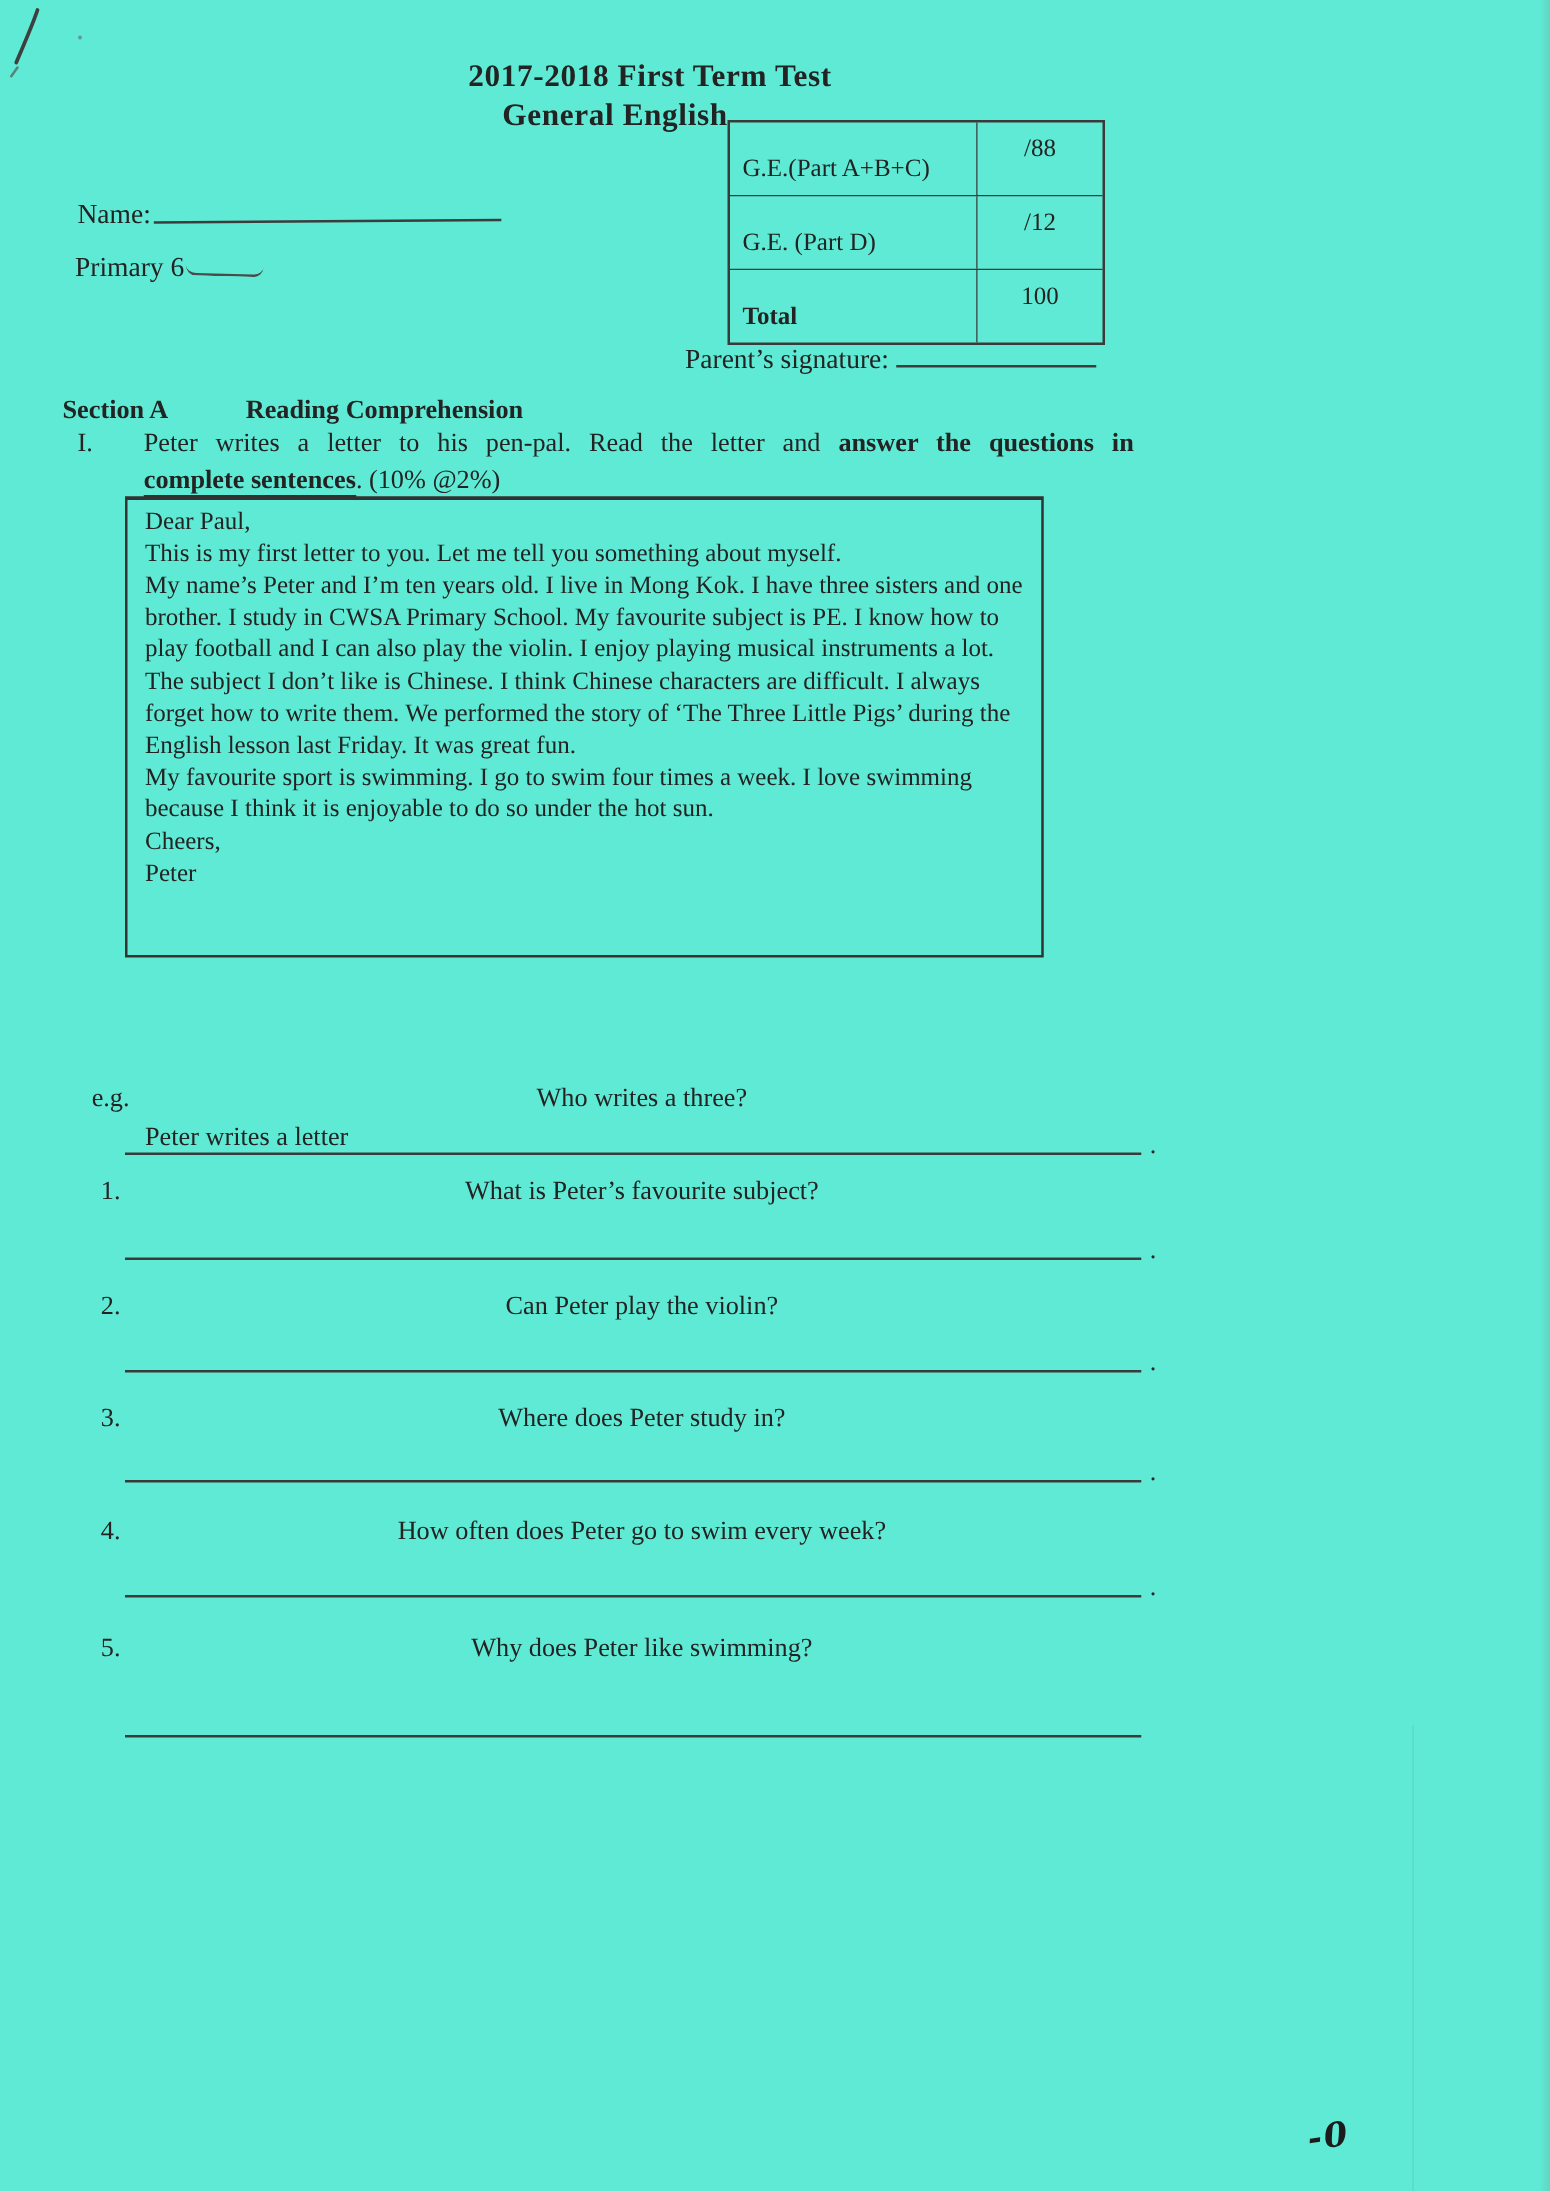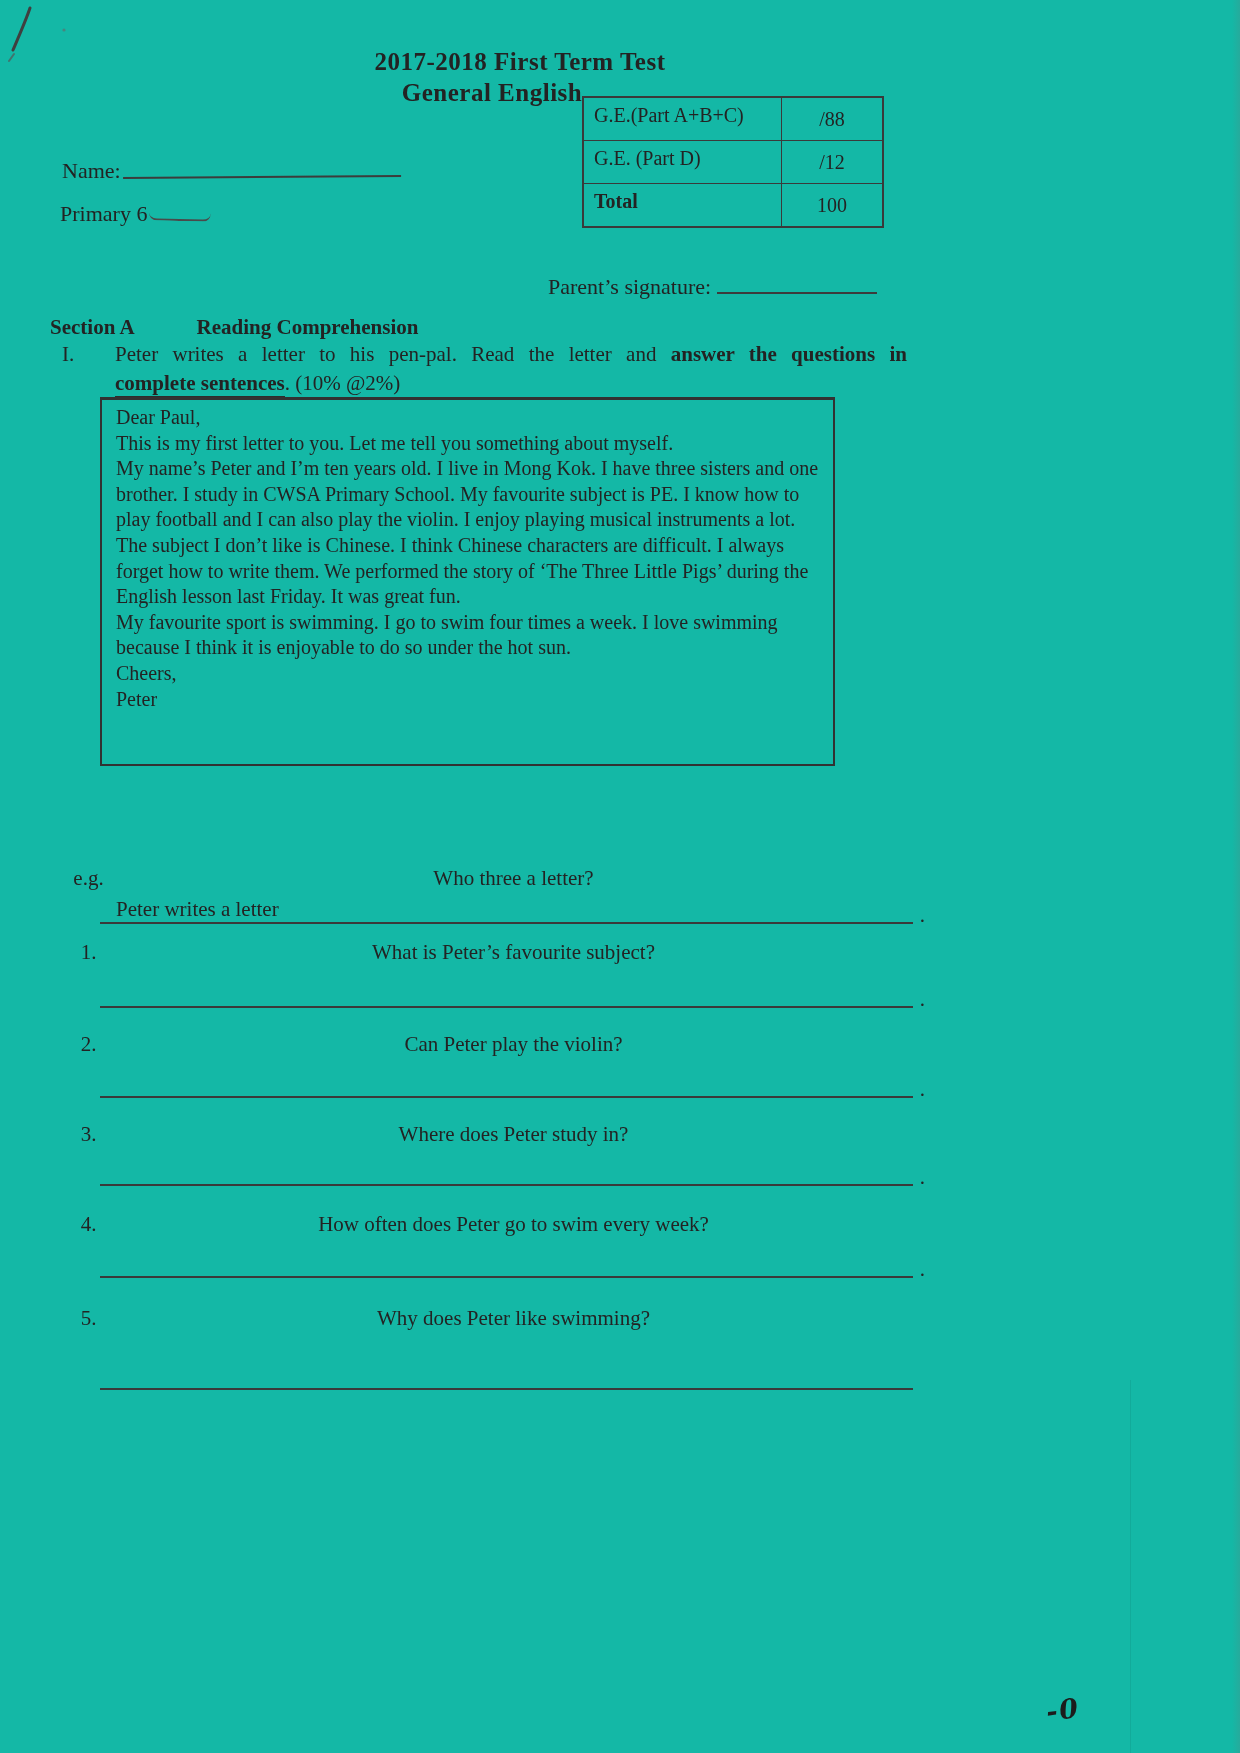--- a/index.html
+++ b/index.html
@@ -1,20 +1,20 @@
 <!DOCTYPE html>
 <html><head>
 <meta charset="utf-8">
 <style>
   html,body{margin:0;padding:0;background:#e8e8e6;}
   .page{
     position:relative;
     width:1240px;height:1753px;
     margin:0 auto;
-    background:#14b8a6;
+    background:#5eead4;
     font-family:"Liberation Serif", serif;
     color:#232323;
     overflow:hidden;
   }
   
   .edge-shadow{position:absolute;right:0;top:0;width:8px;height:100%;
     background:linear-gradient(to left, rgba(120,110,110,0.18), rgba(0,0,0,0));}
   .edge-line{position:absolute;left:1130px;top:1380px;width:1px;height:373px;background:rgba(0,0,0,0.07);}
 
   
@@ -22,21 +22,21 @@
 
   
   .title-block{position:absolute;left:270px;top:48px;width:500px;text-align:center;}
   .title-line1{font-size:25px;font-weight:bold;letter-spacing:0.5px;}
   .title-line2{font-size:25px;font-weight:bold;letter-spacing:0.5px;margin-top:3px;transform:translateX(-28px);}
 
   
   .score-table{position:absolute;left:582px;top:96px;width:302px;border:2px solid #3a3a3a;box-sizing:border-box;}
   .score-row{display:flex;border-bottom:1.5px solid #3a3a3a;}
   .score-row:last-child{border-bottom:none;}
-  .score-label{flex:1;font-size:20px;padding:6px 0 9px 10px;border-right:1.5px solid #3a3a3a;}
+  .score-label{flex:1;font-size:20px;padding:26px 0 9px 10px;border-right:1.5px solid #3a3a3a;}
   .score-value{width:100px;font-size:20px;padding:10px 0 9px 0;text-align:center;}
   .score-row.total .score-label{font-weight:bold;}
 
   
   .name-row{position:absolute;left:62px;top:156px;font-size:22px;}
   .name-line{display:inline-block;width:278px;border-bottom:2px solid #3c3c3c;height:20px;transform:rotate(-0.4deg);margin-left:2px;}
   .class-row{position:absolute;left:60px;top:195px;font-size:22px;}
   .class-line{display:inline-block;width:62px;border-bottom:2.5px solid #4a4a4a;height:24px;transform:rotate(1.5deg);margin-left:2px;border-radius:0 0 8px 8px;}
 
   
@@ -137,21 +137,21 @@
     <p>Dear Paul,</p>
     <p>This is my first letter to you. Let me tell you something about myself.</p>
     <p>My name’s Peter and I’m ten years old. I live in Mong Kok. I have three sisters and one brother. I study in CWSA Primary School. My favourite subject is PE. I know how to play football and I can also play the violin. I enjoy playing musical instruments a lot. The subject I don’t like is Chinese. I think Chinese characters are difficult. I always forget how to write them. We performed the story of ‘The Three Little Pigs’ during the English lesson last Friday. It was great fun.</p>
     <p>My favourite sport is swimming. I go to swim four times a week. I love swimming because I think it is enjoyable to do so under the hot sun.</p>
     <p>Cheers,</p>
     <p>Peter</p>
   </div>
 
   <div class="q-row" style="top:866px;">
     <div class="q-num">e.g.</div>
-    <div class="q-text">Who three a letter?</div>
+    <div class="q-text">Who writes a three?</div>
   </div>
   <div class="answer-line" style="top:893px;">
     <span class="answer-text">Peter writes a letter</span>
     <span class="answer-period">.</span>
   </div>
 
   <div class="q-row" style="top:940px;">
     <div class="q-num">1.</div>
     <div class="q-text">What is Peter’s favourite subject?</div>
   </div>

